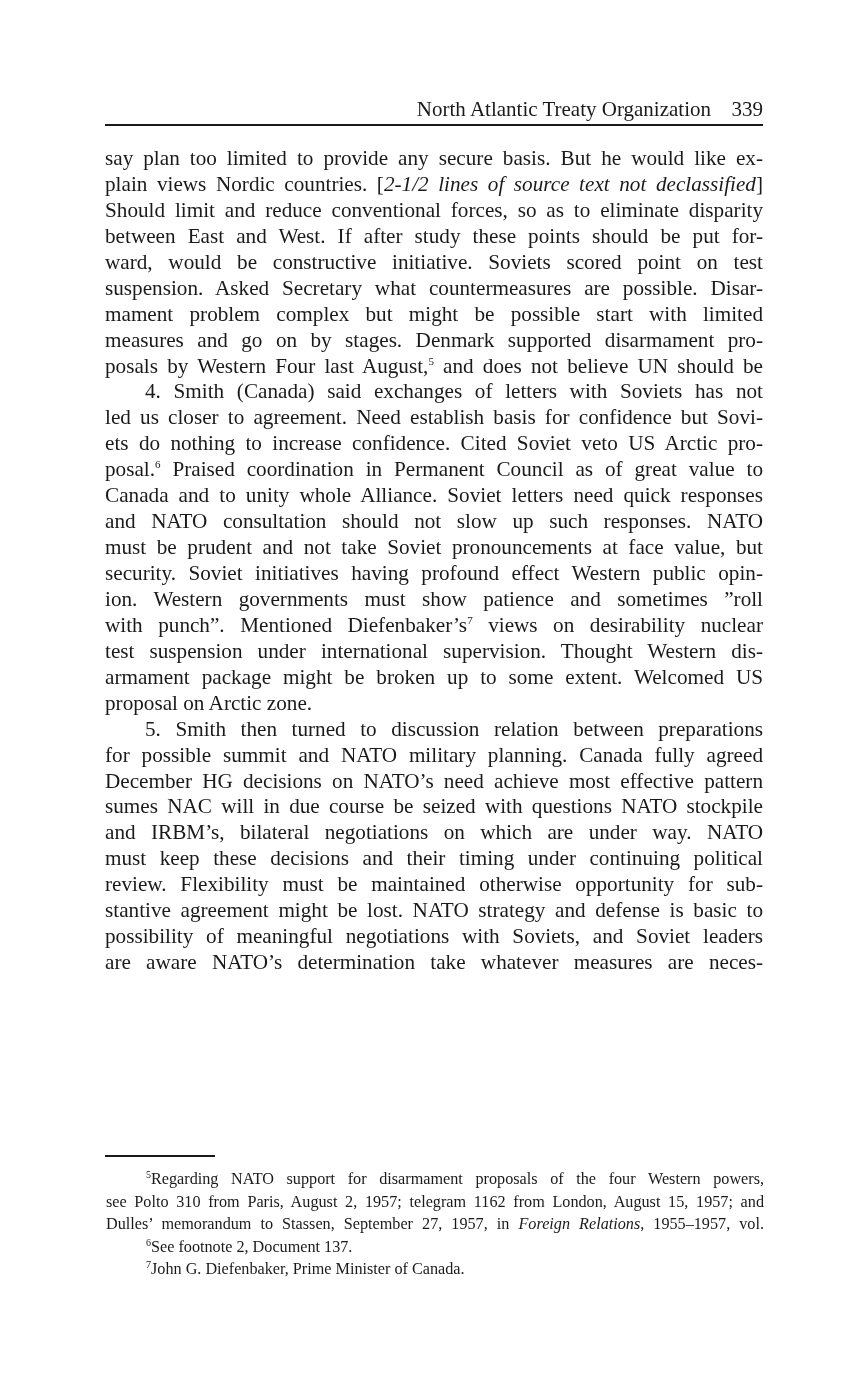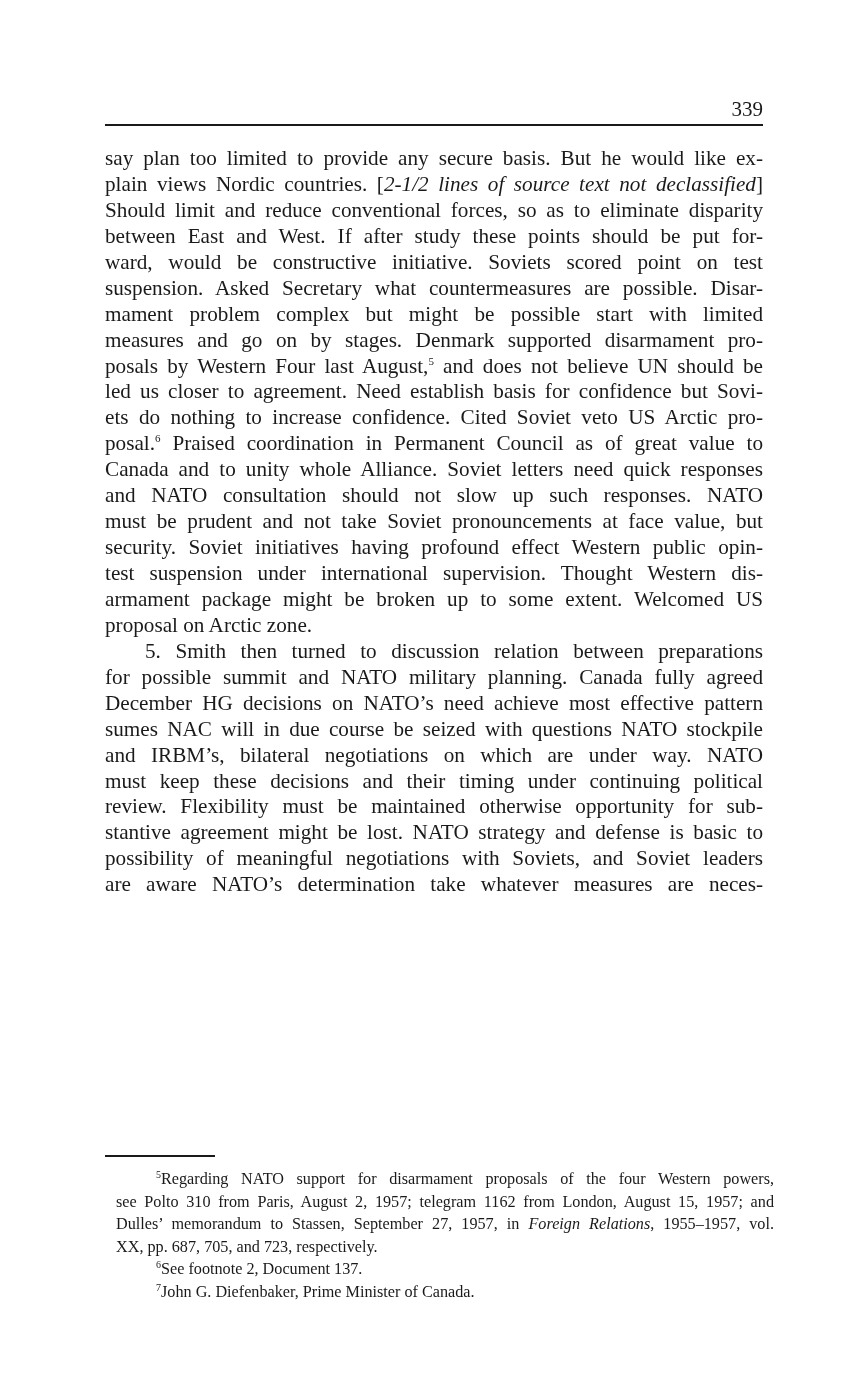--- a/index.html
+++ b/index.html
@@ -9,53 +9,57 @@
   .header-title { position:absolute; right:52px; top:0; font-size:21px; line-height:26px; }
   .header-page { position:absolute; right:0; top:0; font-size:21px; line-height:26px; }
   .header-rule { position:absolute; left:105px; top:124px; width:658px; height:2px; background:#1a1a1a; }
   .body-text { position:absolute; left:105px; top:146px; width:658px; }
   .line { font-size:21.2px; line-height:25.95px; height:25.95px; white-space:nowrap;
           text-align:justify; text-align-last:justify; }
   .line.last { text-align-last:left; }
   .indent { padding-left:40px; }
   sup { font-size:11px; vertical-align:super; line-height:0; }
   .fn-rule { position:absolute; left:105px; top:1155px; width:110px; height:2px; background:#1a1a1a; }
-  .footnotes { position:absolute; left:116px; top:1168px; width:658px; }
+  .footnotes { position:absolute; left:106px; top:1168px; width:658px; }
   .fn-line { font-size:16.2px; line-height:22.5px; height:22.5px; white-space:nowrap;
              text-align:justify; text-align-last:justify; }
   .fn-line.last { text-align-last:left; }
   .fn-indent { padding-left:40px; }
   .fn-line sup { font-size:10px; }
   i { font-style:italic; }
 </style>
 </head>
 <body>
 
 <div class="header">
+  <span class="header-title">North Atlantic Treaty Organization</span>
   <span class="header-page">339</span>
 </div>
 <div class="header-rule"></div>
 
 <div class="body-text">
   <div class="line">say plan too limited to provide any secure basis. But he would like ex-</div>
   <div class="line"><span>plain views Nordic countries. [</span><i>2-1/2 lines of source text not declassified</i><span>]</span></div>
   <div class="line">Should limit and reduce conventional forces, so as to eliminate disparity</div>
   <div class="line">between East and West. If after study these points should be put for-</div>
   <div class="line">ward, would be constructive initiative. Soviets scored point on test</div>
   <div class="line">suspension. Asked Secretary what countermeasures are possible. Disar-</div>
   <div class="line">mament problem complex but might be possible start with limited</div>
   <div class="line">measures and go on by stages. Denmark supported disarmament pro-</div>
   <div class="line"><span>posals by Western Four last August,</span><sup>5</sup><span> and does not believe UN should be</span></div>
+  <div class="line indent">4.   Smith (Canada) said exchanges of letters with Soviets has not</div>
   <div class="line">led us closer to agreement. Need establish basis for confidence but Sovi-</div>
   <div class="line">ets do nothing to increase confidence. Cited Soviet veto US Arctic pro-</div>
   <div class="line"><span>posal.</span><sup>6</sup><span> Praised coordination in Permanent Council as of great value to</span></div>
   <div class="line">Canada and to unity whole Alliance. Soviet letters need quick responses</div>
   <div class="line">and NATO consultation should not slow up such responses. NATO</div>
   <div class="line">must be prudent and not take Soviet pronouncements at face value, but</div>
   <div class="line">security. Soviet initiatives having profound effect Western public opin-</div>
+  <div class="line">ion. Western governments must show patience and sometimes ”roll</div>
+  <div class="line"><span>with punch”. Mentioned Diefenbaker’s</span><sup>7</sup><span> views on desirability nuclear</span></div>
   <div class="line">test suspension under international supervision. Thought Western dis-</div>
   <div class="line">armament package might be broken up to some extent. Welcomed US</div>
   <div class="line last">proposal on Arctic zone.</div>
   <div class="line indent">5.   Smith then turned to discussion relation between preparations</div>
   <div class="line">for possible summit and NATO military planning. Canada fully agreed</div>
   <div class="line">December HG decisions on NATO’s need achieve most effective pattern</div>
   <div class="line">sumes NAC will in due course be seized with questions NATO stockpile</div>
   <div class="line">and IRBM’s, bilateral negotiations on which are under way. NATO</div>
   <div class="line">must keep these decisions and their timing under continuing political</div>
   <div class="line">review. Flexibility must be maintained otherwise opportunity for sub-</div>
@@ -63,16 +67,15 @@
   <div class="line">possibility of meaningful negotiations with Soviets, and Soviet leaders</div>
   <div class="line">are aware NATO’s determination take whatever measures are neces-</div>
 </div>
 
 <div class="fn-rule"></div>
 
 <div class="footnotes">
   <div class="fn-line fn-indent"><sup>5</sup><span>Regarding NATO support for disarmament proposals of the four Western powers,</span></div>
   <div class="fn-line">see Polto 310 from Paris, August 2, 1957; telegram 1162 from London, August 15, 1957; and</div>
   <div class="fn-line"><span>Dulles’ memorandum to Stassen, September 27, 1957, in </span><i>Foreign Relations</i><span>, 1955–1957, vol.</span></div>
-  <div class="fn-line last">XX, pp. 687, 705, and 723, respectively.</div>
   <div class="fn-line last fn-indent"><sup>6</sup><span>See footnote 2, Document 137.</span></div>
   <div class="fn-line last fn-indent"><sup>7</sup><span>John G. Diefenbaker, Prime Minister of Canada.</span></div>
 </div>
 
 </body></html>

